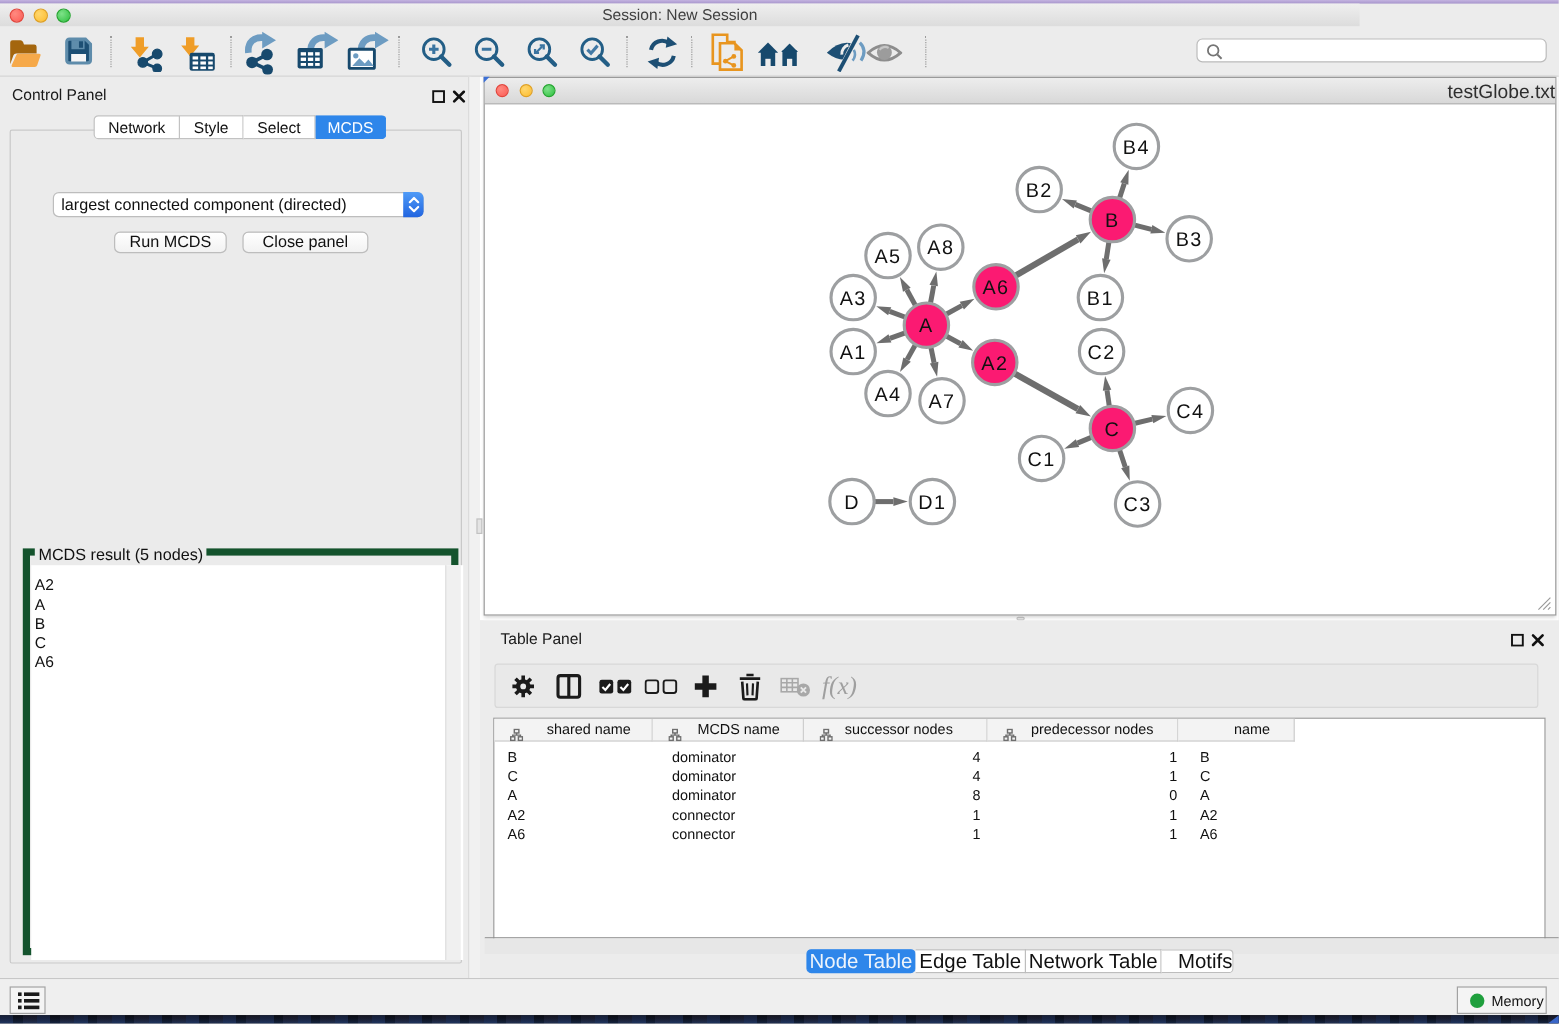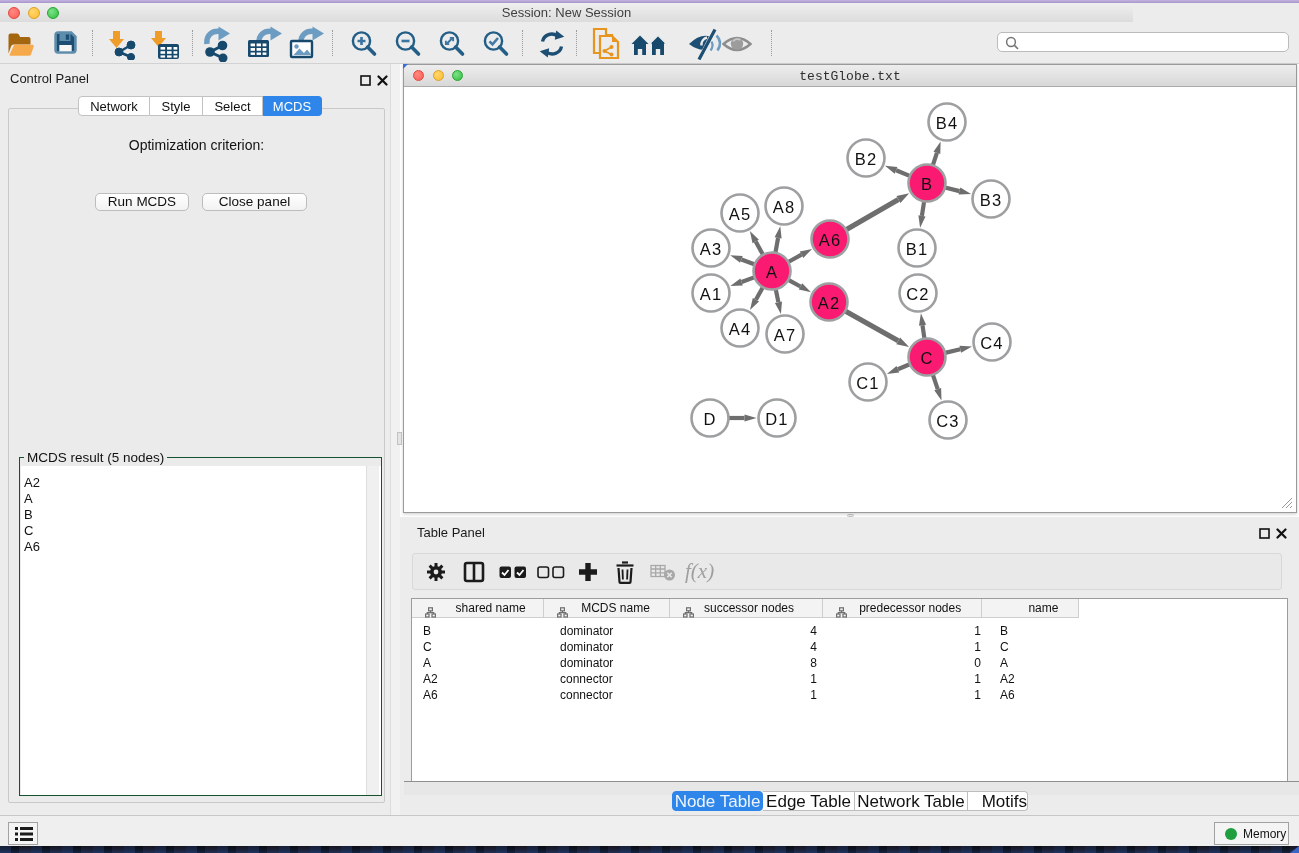--- a/index.html
+++ b/index.html
@@ -19,33 +19,33 @@
 .winbtn { position:absolute; font-size:12px; color:#111; }
 .tabs { position:absolute; top:32px; left:78px; height:20px; display:flex; z-index:3; }
 .tab { height:20px; line-height:19px; background:#fff; border:1px solid #c2c2c2; border-left:none; padding:0; text-align:center; font-size:13px; color:#111; }
 .tab.first { border-left:1px solid #c2c2c2; border-radius:4px 0 0 4px; }
 .tab.sel { background:#2e86ea; color:#fff; border-color:#2e86ea; border-radius:0 4px 4px 0; }
 #cpinner { position:absolute; left:8px; top:44px; width:377px; height:695px; background:#ebebeb; border:1px solid #c9c9c9; border-radius:2px; }
 #optlabel { position:absolute; left:0; top:28px; width:100%; text-align:center; font-size:14px; color:#111; }
 #dropdown { position:absolute; left:35px; top:51px; width:309px; height:21px; background:#fff; border:1px solid #bdbdbd; border-radius:5px; font-size:13.5px; color:#111; line-height:19px; padding-left:6px; }
 #ddbtn { position:absolute; right:-1px; top:-1px; width:17px; height:21px; background:linear-gradient(#4f9bf7,#2265e0); border-radius:0 5px 5px 0; }
 .btn { position:absolute; height:18px; background:linear-gradient(#ffffff,#f2f2f2); border:1px solid #bdbdbd; border-radius:5px; font-size:13.5px; color:#111; text-align:center; line-height:16px; }
-#mcdsbox { position:absolute; left:10px; top:348px; width:363px; height:339px; border:1px solid #14532d; }
+#mcdsbox { position:absolute; left:10px; top:348px; width:363px; height:339px; border:6px solid #14532d; }
 #mcdsbox .title { position:absolute; left:6px; top:-8px; background:#ebebeb; padding:0 3px; font-size:13.5px; color:#111; }
 #mcdslist { position:absolute; left:1px; top:8px; width:360px; height:329px; background:#fff; }
 #mcdslist .sb { position:absolute; right:2px; top:0px; width:13px; height:329px; background:#f0f0f0; border-left:1px solid #dedede; }
 #mcdslist div.it { font-size:13px; color:#111; height:16px; line-height:16px; padding-left:3px; }
 #mcdslist { padding-top:9px; }
 
 #desktop { left:400px; top:64px; width:899px; height:453px; background:#fff; }
 #divider { left:390px; top:64px; width:10px; height:751px; background:#f1f1f1; border-left:1px solid #dcdcdc; z-index:5; }
 #divhandle { position:absolute; left:6px; top:368px; width:5px; height:13px; background:#e4e4e4; border:1px solid #c2c2c2; }
 #netframe { position:absolute; left:3px; top:0; width:894px; height:449px; background:#fff; border:1px solid #9a9a9a; box-shadow:0 1px 3px rgba(0,0,0,0.2); }
 #nettitle { position:absolute; left:0; top:0; width:100%; height:22px; background:linear-gradient(#ededed,#d8d8d8); border-bottom:1px solid #ababab; }
-#nettitle .t { position:absolute; top:4px; width:100%; text-align:center; font-size:13px; color:#2e2e2e;font-family:Liberation Mono, monospace; }
+#nettitle .t { position:absolute; top:4px; width:100%; text-align:right; font-size:16px; color:#2e2e2e; }
 
 #tp { left:393px; top:517px; width:906px; height:298px; background:#ececec; }
 #tp .hdr { position:absolute; left:24px; top:8px; font-size:13px; color:#1a1a1a; }
 #tptoolbar { position:absolute; left:19px; top:36px; width:870px; height:37px; background:#e9e9e9; border:1px solid #d8d8d8; border-radius:3px; }
 #tbl { position:absolute; left:18px; top:81px; width:877px; height:188px; background:#fff; border:1px solid #9c9c9c; }
 .hcell { position:absolute; top:0; height:19px; background:#f3f3f3; border-right:1px solid #cecece; border-bottom:1px solid #cecece; }
 .hlbl { position:absolute; top:0; height:19px; line-height:19px; font-size:12px; color:#111; transform:translateX(-50%); white-space:nowrap; }
 .hic { position:absolute; top:4px; width:11px; height:11px; }
 .hico { position:absolute; left:6px; top:4px; }
 .cell { position:absolute; font-size:12px; color:#111; height:16px; line-height:16px; }
@@ -253,21 +253,28 @@
   <svg class="winbtn" style="left:377px;top:11px" width="11" height="11" viewBox="0 0 11 11">
       <path d="M1.5 1.5 L9.5 9.5 M9.5 1.5 L1.5 9.5" stroke="#111" stroke-width="2.2" stroke-linecap="round"></path>
     </svg>
   <div class="tabs">
     <div class="tab first" style="width:72px">Network</div>
     <div class="tab" style="width:53px">Style</div>
     <div class="tab" style="width:60px">Select</div>
     <div class="tab sel" style="width:59px">MCDS</div>
   </div>
   <div id="cpinner">
-    <div id="optlabel">Optimization criterion:</div>
+    <div id="dropdown">largest connected component (directed)
+      <div id="ddbtn">
+        <svg style="position:absolute;left:2.5px;top:3px" width="12" height="15" viewBox="0 0 12 15">
+          <path d="M2.5 5.5 L6 2 L9.5 5.5" fill="none" stroke="#fff" stroke-width="1.8" stroke-linecap="round" stroke-linejoin="round"></path>
+          <path d="M2.5 9.5 L6 13 L9.5 9.5" fill="none" stroke="#fff" stroke-width="1.8" stroke-linecap="round" stroke-linejoin="round"></path>
+        </svg>
+      </div>
+    </div>
     <div class="btn" style="left:86px;top:84px;width:94px;">Run MCDS</div>
     <div class="btn" style="left:193px;top:84px;width:105px;">Close panel</div>
     <div id="mcdsbox">
       <div class="title" style="left:4px">MCDS result (5 nodes)</div>
       <div id="mcdslist">
         <div class="sb"></div>
         <div class="it">A2</div>
         <div class="it">A</div>
         <div class="it">B</div>
         <div class="it">C</div>

